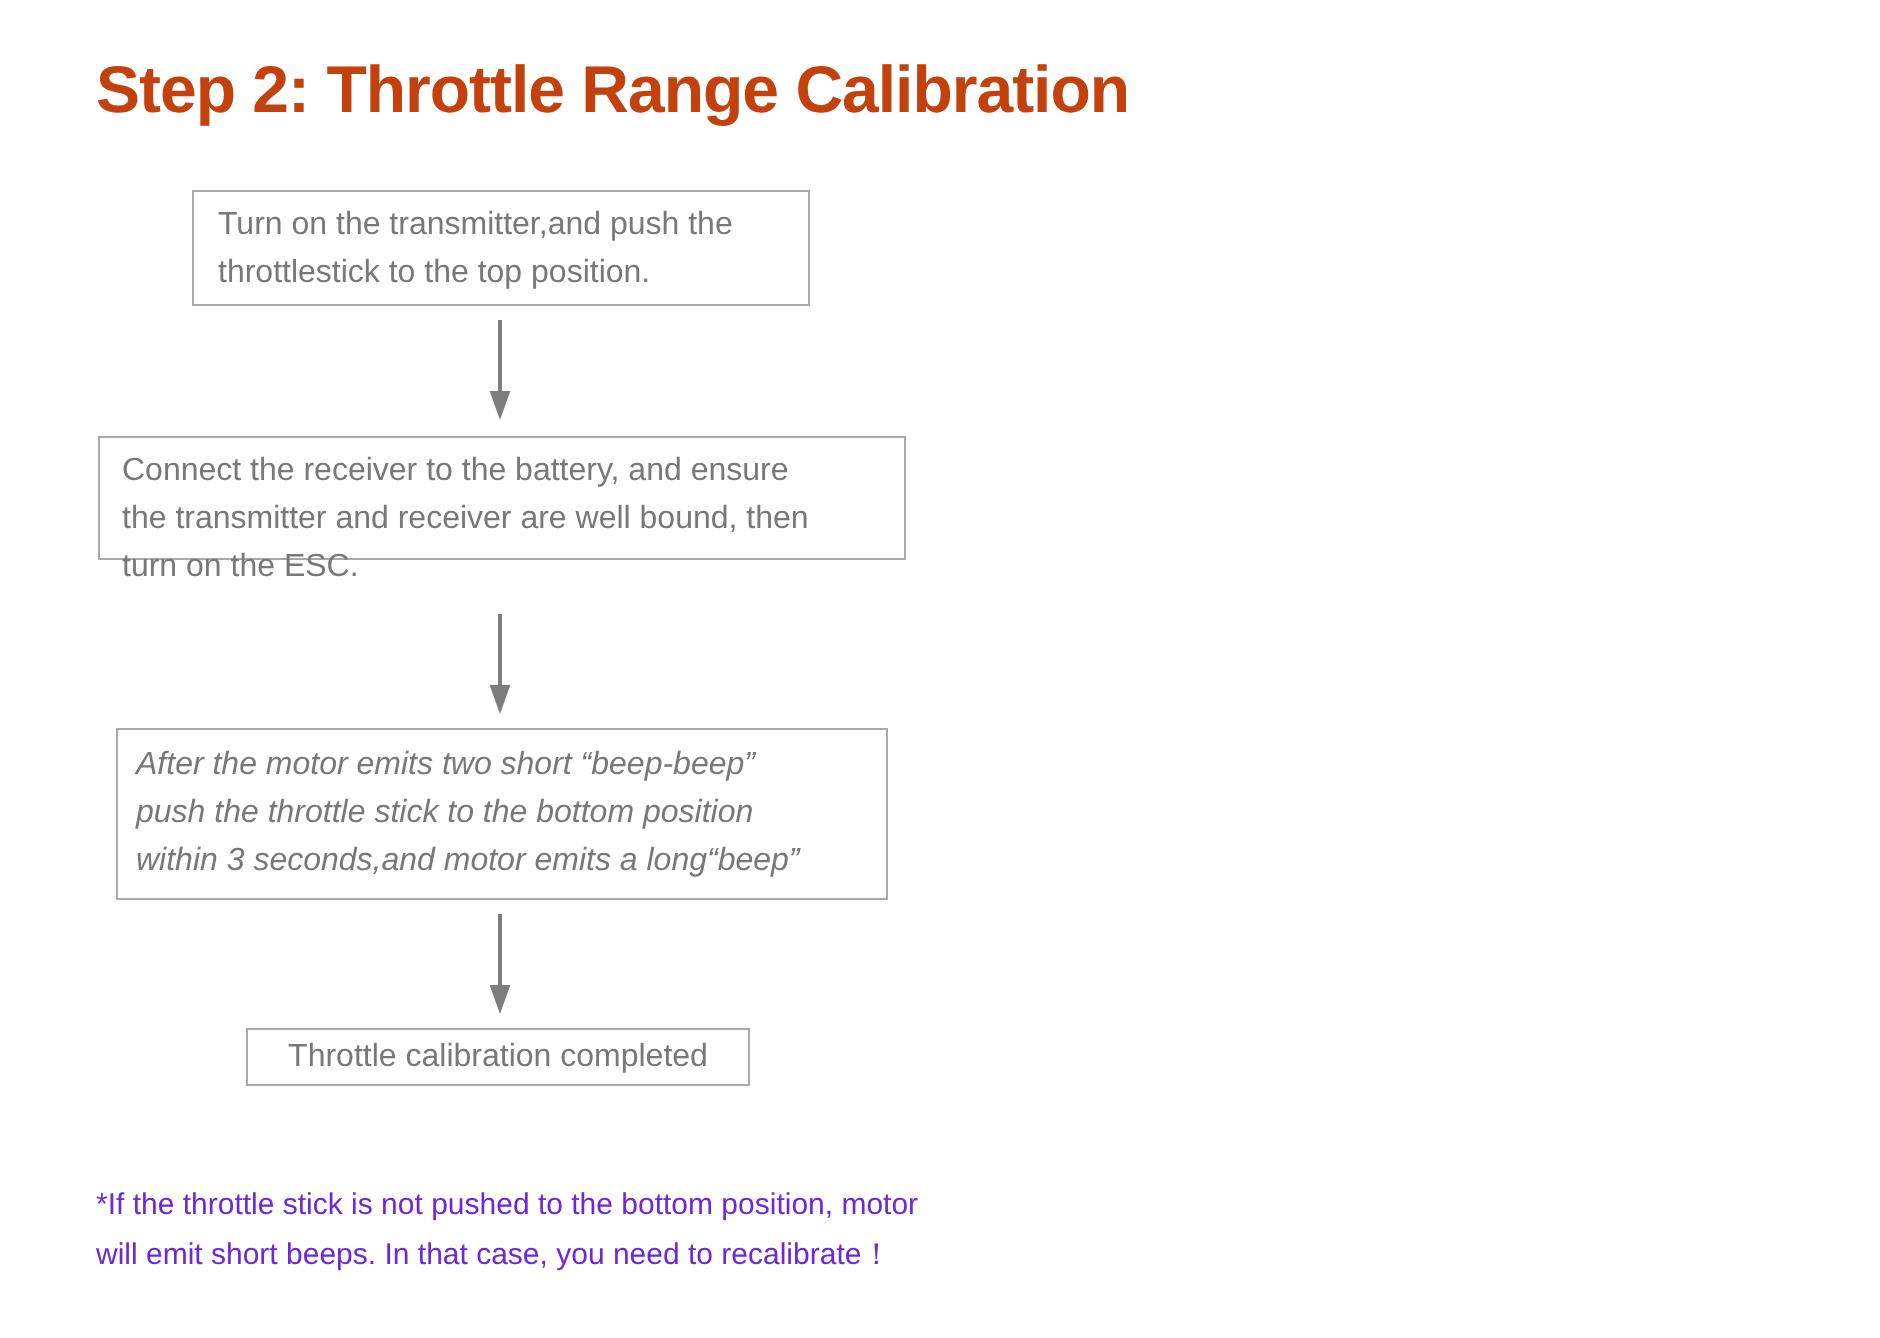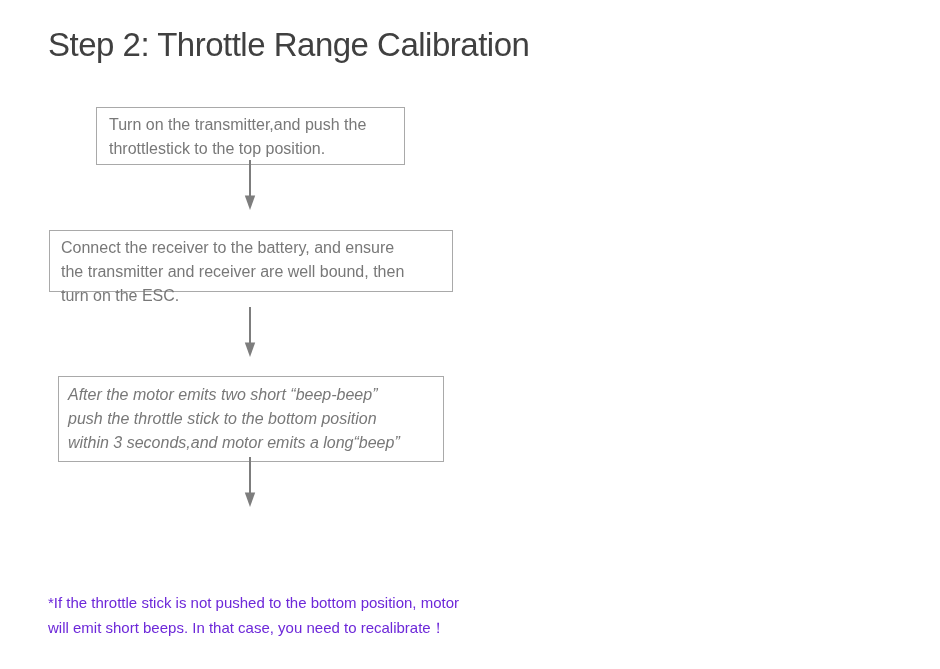--- a/index.html
+++ b/index.html
@@ -10,34 +10,33 @@
     height: 669px;
     background: #ffffff;
     font-family: "Liberation Sans", sans-serif;
     overflow: hidden;
   }
   .title {
     position: absolute;
     left: 48px;
     top: 26px;
     font-size: 33px;
-    font-weight: 400;
+    font-weight: 700;
     letter-spacing: -0.5px;
-    color: #404040;
+    color: #c2410c;
     white-space: nowrap;
   }
   .flow-box {
     position: absolute;
     border: 1px solid #a9a9a9;
     background: #ffffff;
     color: #787878;
     font-size: 16px;
     line-height: 24px;
     white-space: pre-line;
-    margin-top: 12px;
   }
   .box1 { left: 96px;  top: 95px;  width: 309px; height: 58px; padding: 5px 0 0 12px; }
   .box2 { left: 49px;  top: 218px; width: 404px; height: 62px; padding: 5px 0 0 11px; }
   .box3 { left: 58px;  top: 364px; width: 386px; height: 86px; padding: 6px 0 0 9px; font-style: italic; }
   .box4 {
     left: 123px; top: 514px; width: 252px; height: 29px;
     text-align: center; line-height: 27px; white-space: nowrap;
   }
   .arrow {
     position: absolute;
@@ -93,17 +92,18 @@
 push the throttle stick to the bottom position
 within 3 seconds,and motor emits a long“beep”</div>
 
   <div class="arrow arrow3">
     <svg viewBox="0 0 14 50" xmlns="http://www.w3.org/2000/svg" aria-hidden="true">
       <line x1="7" y1="0" x2="7" y2="37"></line>
       <polygon points="1.8,35.5 12.2,35.5 7,50"></polygon>
     </svg>
   </div>
 
+  <div class="flow-box box4">Throttle calibration completed</div>
 
   <div class="footnote">*If the throttle stick is not pushed to the bottom position, motor
 will emit short beeps. In that case, you need to recalibrate！</div>
 
 </div>
 
 </body></html>

